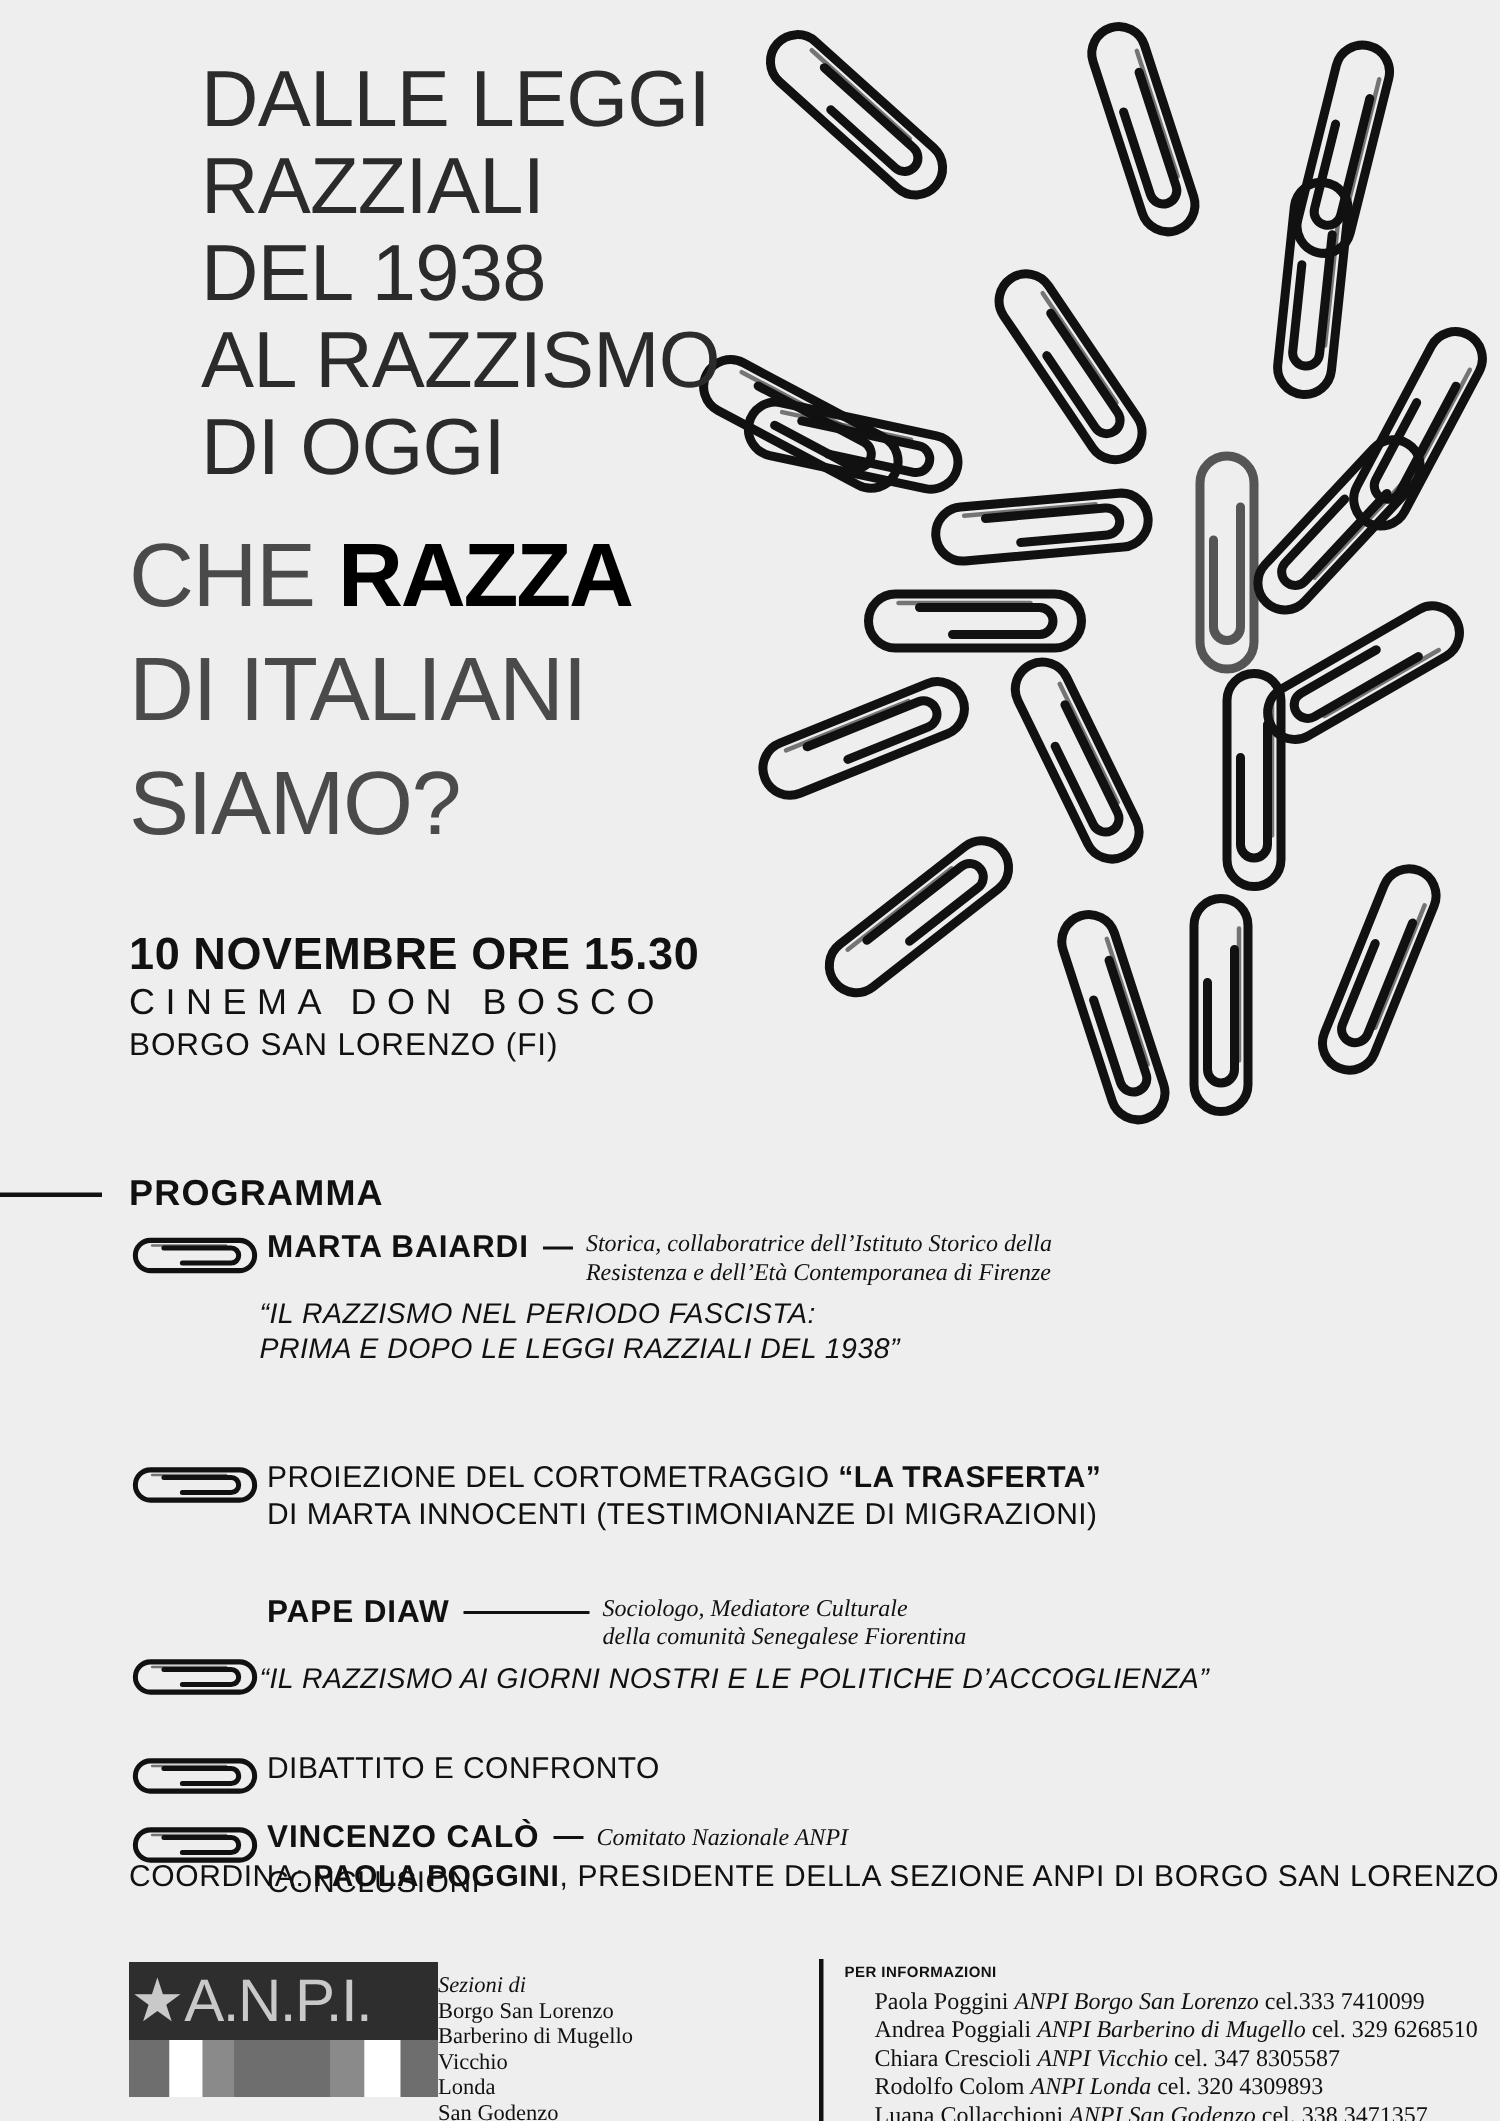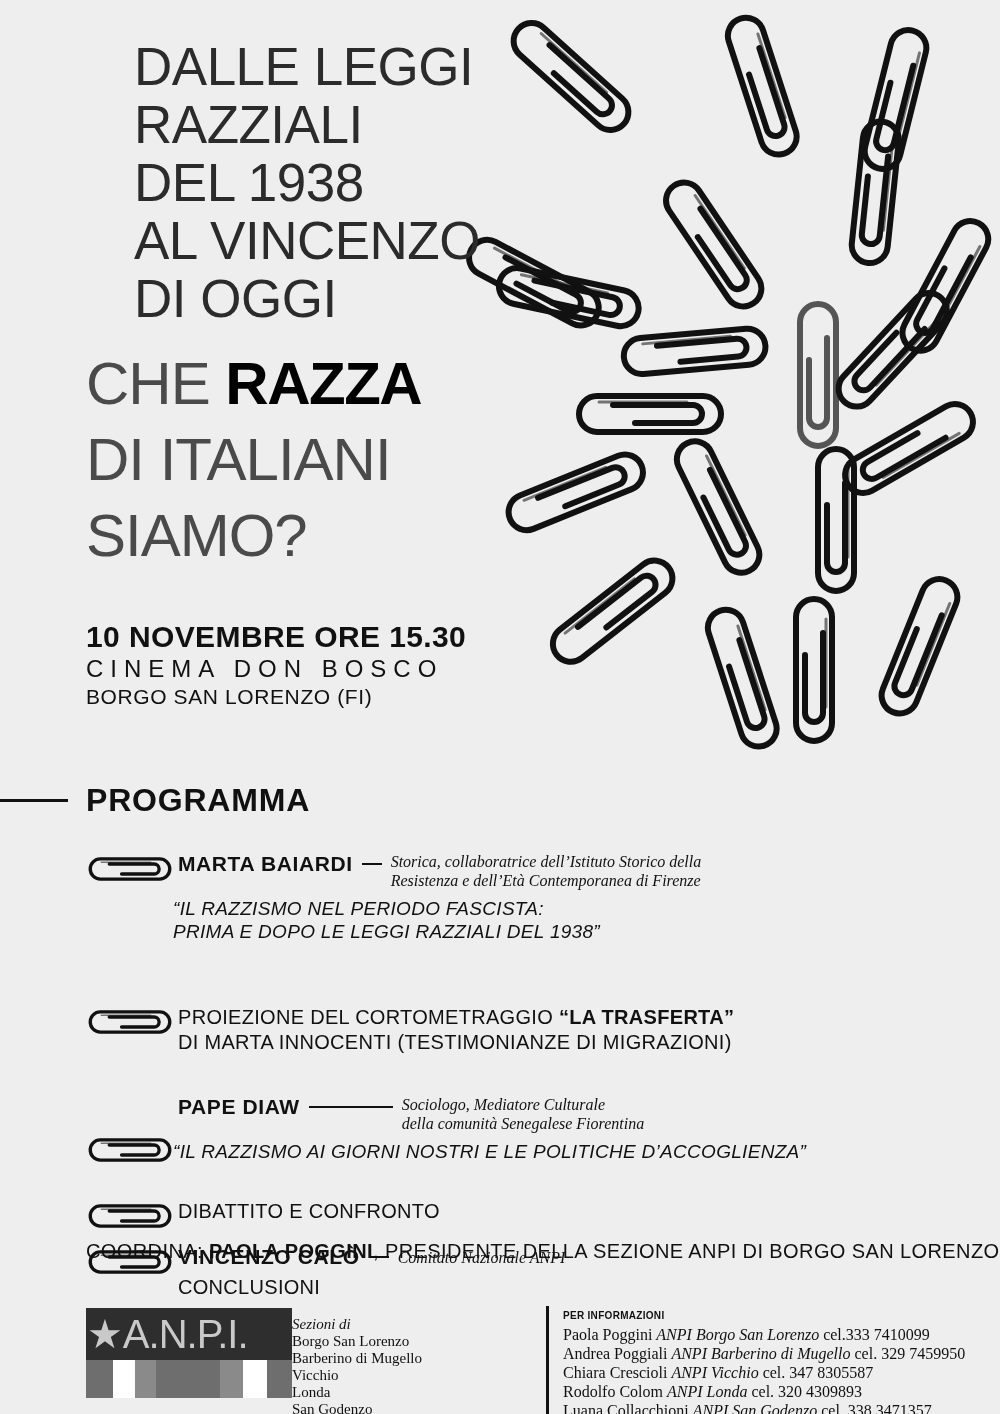--- a/index.html
+++ b/index.html
@@ -50,24 +50,24 @@
     white-space:nowrap;
   }
   .when .d3{
     font-size:21px;font-weight:400;letter-spacing:0.6px;line-height:25px;color:#111;
     white-space:nowrap;
   }
 
   
   .prog-head{position:absolute;left:0px;top:782px;z-index:5;display:flex;align-items:center;}
   .prog-rule{width:68px;height:3px;background:#111;margin-right:18px;}
-  .prog-title{font-size:32px;font-weight:700;letter-spacing:0.8px;color:#111;}
-
-  
-  .prog{position:absolute;left:0;top:852px;width:952px;z-index:5;}
+  .prog-title{font-size:24px;font-weight:700;letter-spacing:0.8px;color:#111;}
+
+  
+  .prog{position:absolute;left:0;top:820px;width:952px;z-index:5;}
   .item{position:relative;display:flex;align-items:flex-start;}
   .clip-ico{width:90px;min-width:90px;margin-left:88px;padding-top:4px;}
   .clip-ico svg{display:block;}
   .ibody{padding-top:0px;}
 
   .row-name{display:flex;align-items:flex-start;}
   .nm{font-size:21px;font-weight:700;letter-spacing:0.6px;color:#111;white-space:nowrap;line-height:24px;}
   .dashx{height:2px;background:#111;margin:11px 9px 0 9px;}
   .dash-sm{width:20px;}
   .dash-lg{width:84px;}
@@ -100,21 +100,21 @@
   .logo-bars{display:flex;height:38px;}
   .logo-bars div{height:100%;}
 
   .sezioni{position:absolute;left:292px;top:16px;
     font-family:"Liberation Serif", serif;font-size:15px;line-height:17px;color:#111;}
   .sezioni .it{font-style:italic;}
 
   .info{position:absolute;left:546px;top:6px;padding-left:14px;border-left:3px solid #111;}
   .info-h{font-family:"Liberation Sans", sans-serif;font-size:10px;font-weight:700;
           letter-spacing:0.3px;color:#111;line-height:19px;}
-  .info-l{font-family:"Liberation Serif", serif;font-size:16px;line-height:19px;color:#111;white-space:nowrap;}
+  .info-l{font-family:"Liberation Serif", serif;font-size:16px;line-height:19px;color:#111;white-space:nowrap;margin-left:20px;}
   .info-l i{font-style:italic;}
 </style>
 </head>
 <body>
 
 <div class="poster">
 
   <div class="clips">
     <svg width="1000" height="1414" viewBox="0 0 1000 1414" xmlns="http://www.w3.org/2000/svg">
       <defs>
@@ -150,21 +150,21 @@
       <use href="#pclip" transform="translate(836,595) rotate(90)"></use>
       <use href="#pclip" transform="translate(968,585) rotate(112)"></use>
       <use href="#pclip" transform="translate(618,336) rotate(-5)"></use>
     </svg>
   </div>
 
   <div class="headline">
     <div class="hl-line">DALLE LEGGI</div>
     <div class="hl-line">RAZZIALI</div>
     <div class="hl-line">DEL 1938</div>
-    <div class="hl-line">AL VINCENZO</div>
+    <div class="hl-line">AL RAZZISMO</div>
     <div class="hl-line">DI OGGI</div>
 
     <div class="hl2">
       <div class="big"><span>CHE </span><b>RAZZA</b></div>
       <div class="big">DI ITALIANI</div>
       <div class="big">SIAMO?</div>
     </div>
   </div>
 
   <div class="when">
@@ -285,21 +285,21 @@
       <div>Borgo San Lorenzo</div>
       <div>Barberino di Mugello</div>
       <div>Vicchio</div>
       <div>Londa</div>
       <div>San Godenzo</div>
     </div>
 
     <div class="info">
       <div class="info-h">PER INFORMAZIONI</div>
       <div class="info-l"><span>Paola Poggini </span><i>ANPI Borgo San Lorenzo</i><span> cel.333 7410099</span></div>
-      <div class="info-l"><span>Andrea Poggiali </span><i>ANPI Barberino di Mugello</i><span> cel. 329 7459950</span></div>
+      <div class="info-l"><span>Andrea Poggiali </span><i>ANPI Barberino di Mugello</i><span> cel. 329 6268510</span></div>
       <div class="info-l"><span>Chiara Crescioli </span><i>ANPI Vicchio</i><span> cel. 347 8305587</span></div>
       <div class="info-l"><span>Rodolfo Colom </span><i>ANPI Londa</i><span> cel. 320 4309893</span></div>
       <div class="info-l"><span>Luana Collacchioni </span><i>ANPI San Godenzo</i><span> cel. 338 3471357</span></div>
     </div>
 
   </div>
 
 </div>
 
 </body></html>

